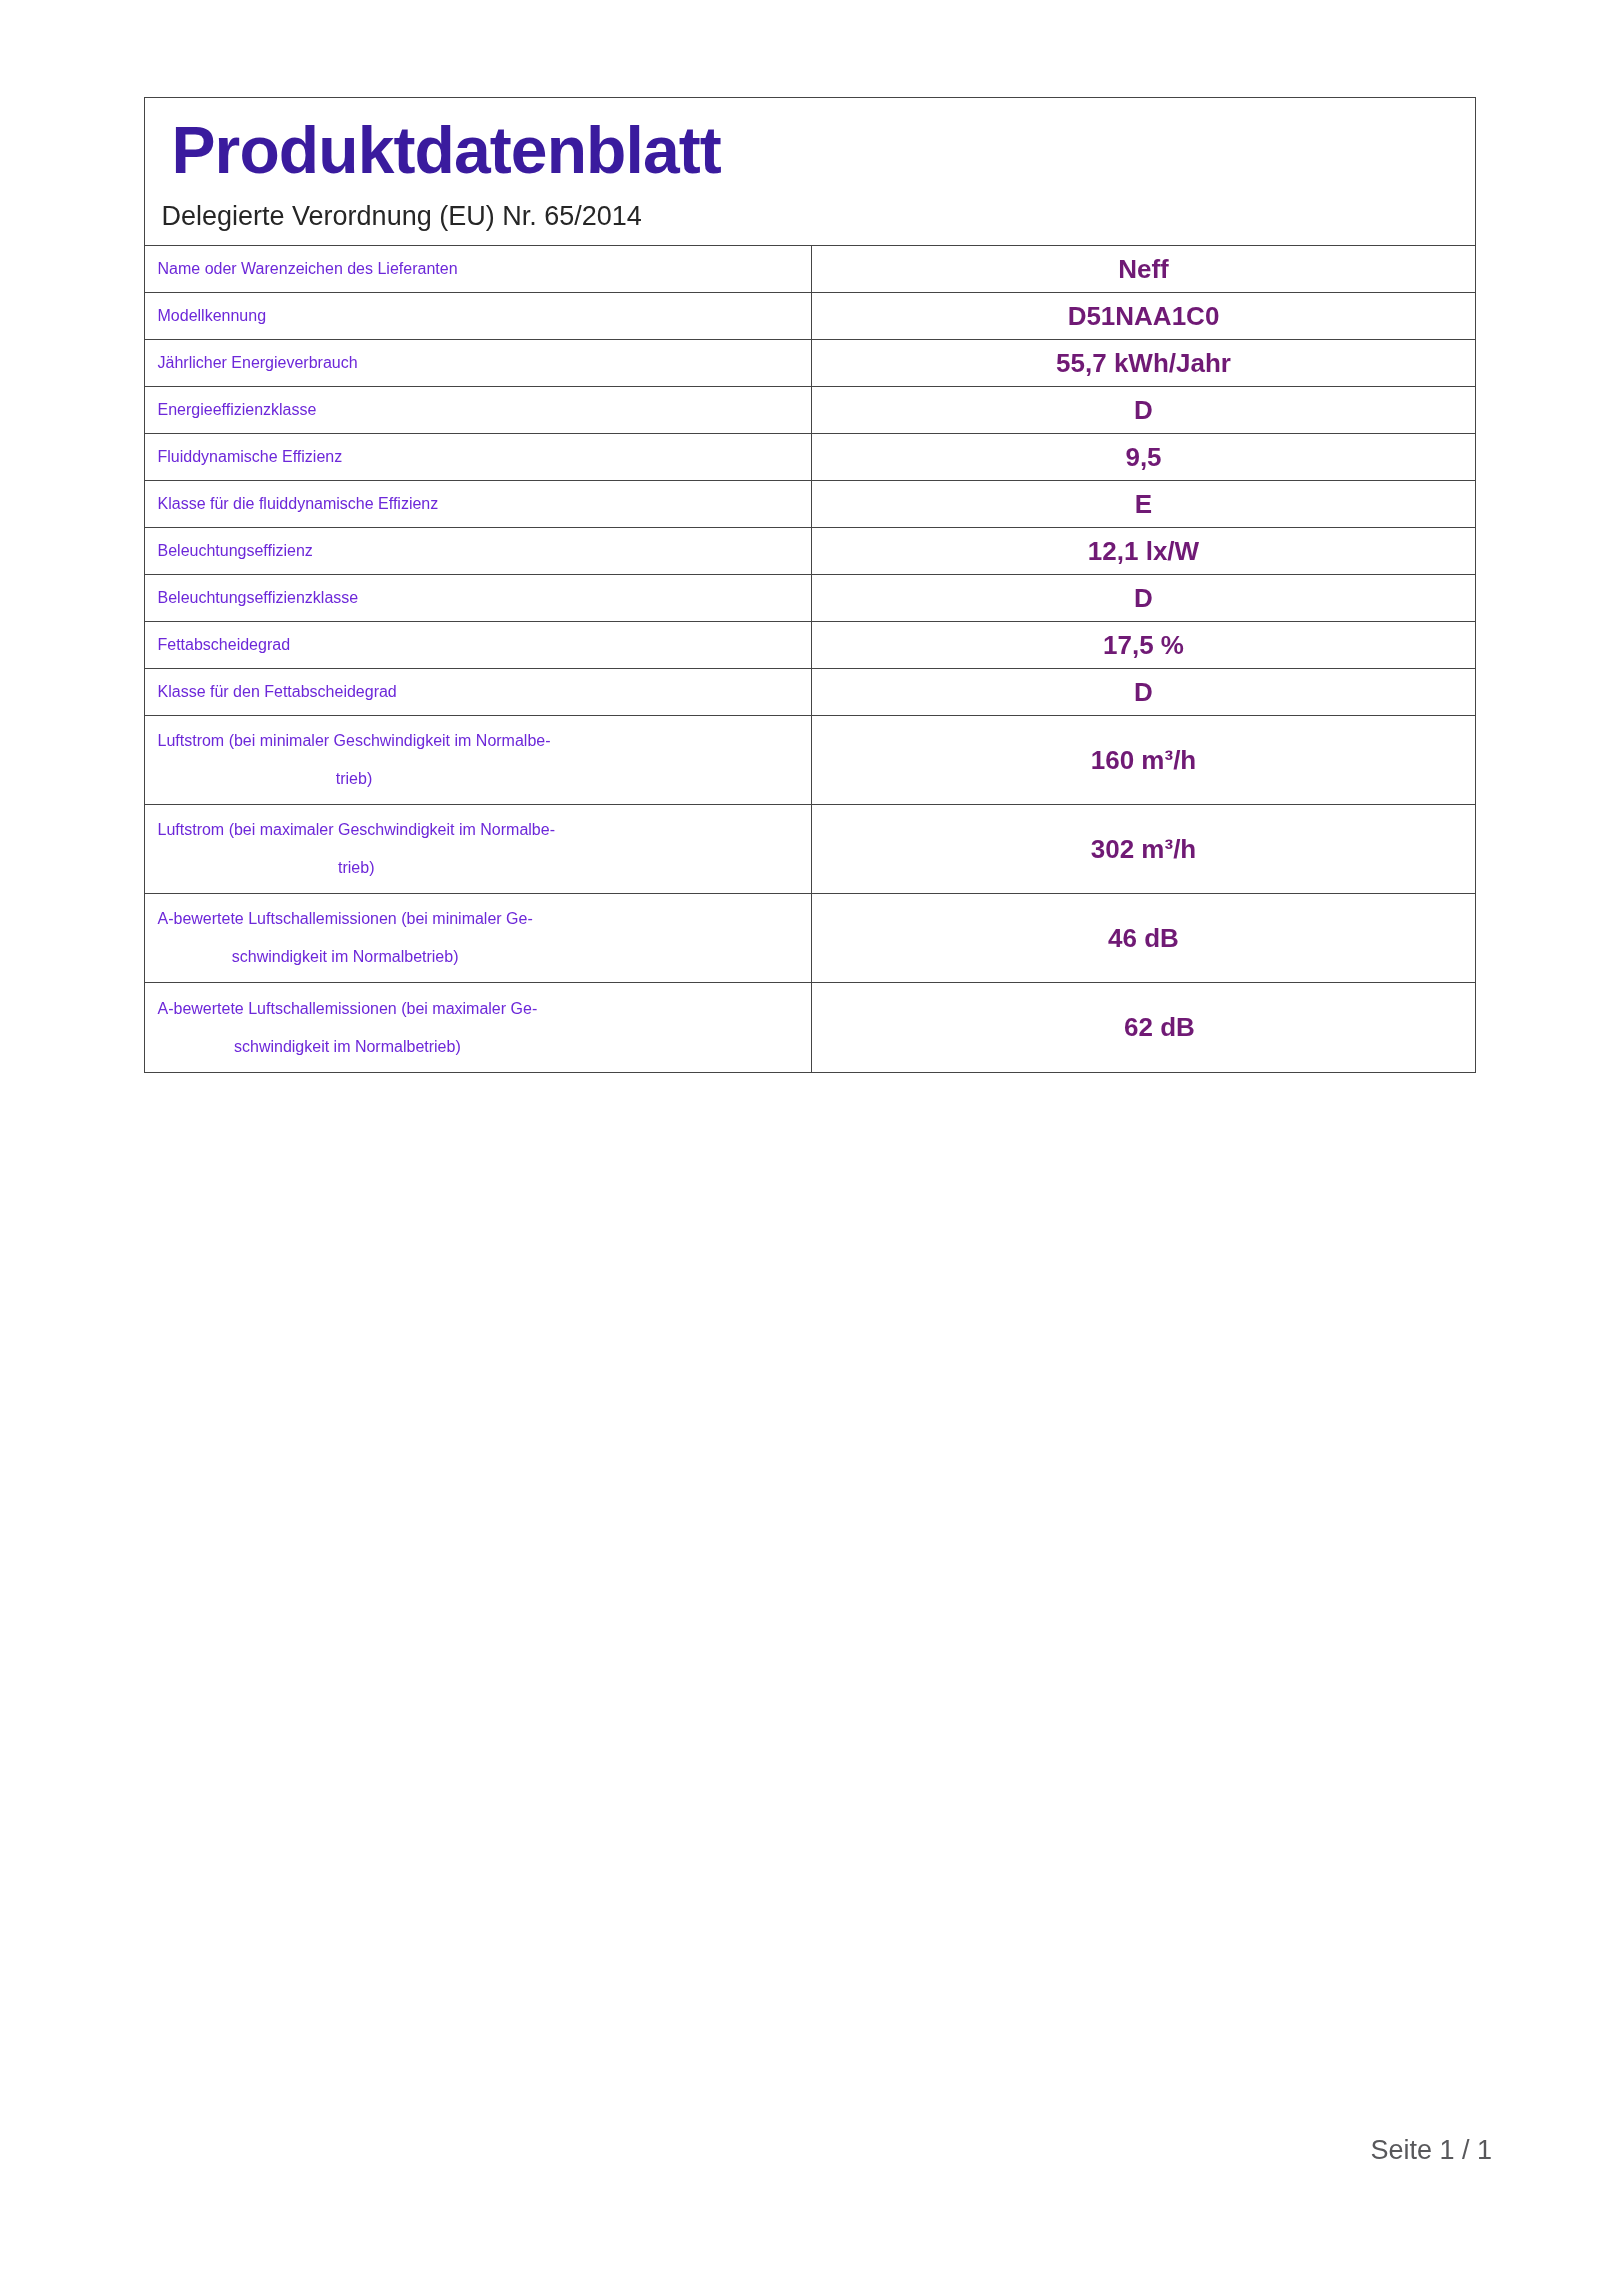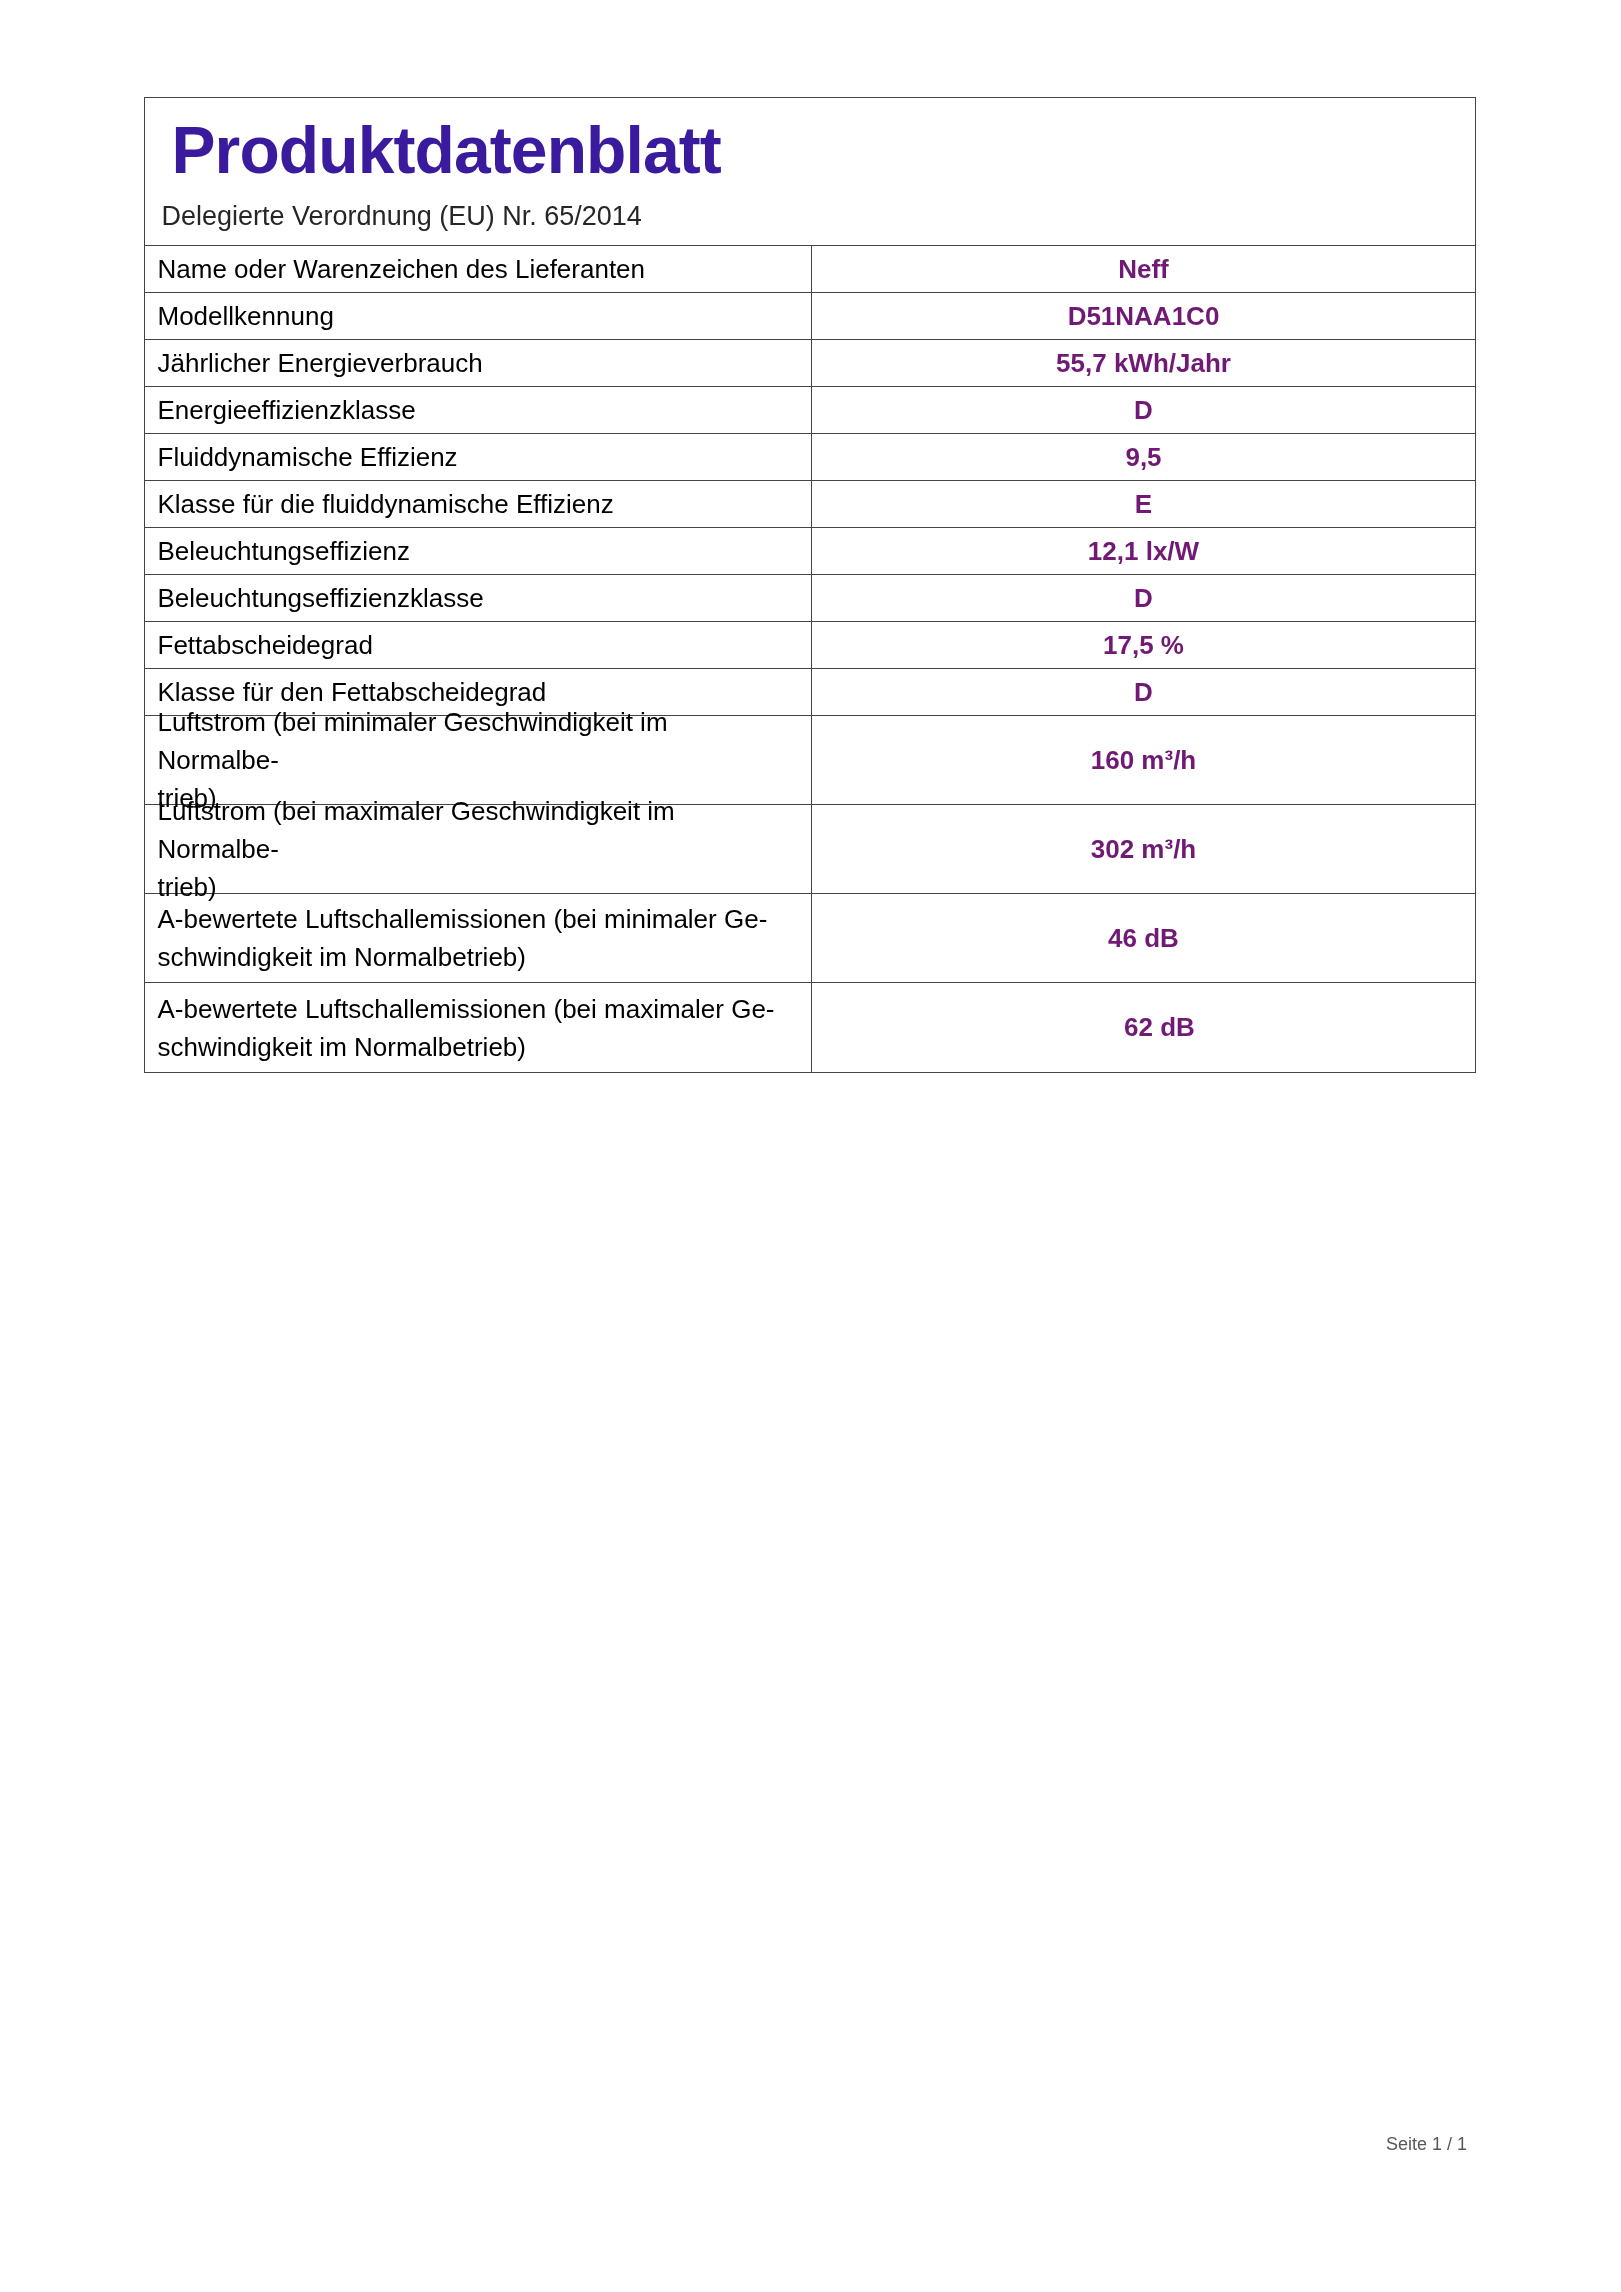--- a/index.html
+++ b/index.html
@@ -59,40 +59,41 @@
   }
   .cell {
     box-sizing: border-box;
   }
   .cell.label {
     width: 667px;
     border-right: 1.8px solid #454545;
     display: flex;
     align-items: center;
     padding: 0 18px 0 12.5px;
-    font-size: 26px;
+    font-size: 16px;
     line-height: 38px;
     white-space: pre-line;
-    color: #000000;
+    color: #6d28d9;
+    text-align: center;
   }
   .cell.value {
     flex: 1;
     display: flex;
     align-items: center;
     justify-content: center;
     font-size: 26px;
     font-weight: bold;
     color: #701a75;
     text-align: center;
   }
   .page-footer {
     position: absolute;
     top: 2134px;
-    right: 155px;
-    font-size: 18px;
+    right: 130px;
+    font-size: 27px;
     line-height: 1.2;
     color: #58585b;
   }
 </style>
 </head>
 <body>
 
 <div class="doc-table">
   <div class="doc-header">
     <h1 class="doc-title">Produktdatenblatt</h1>

